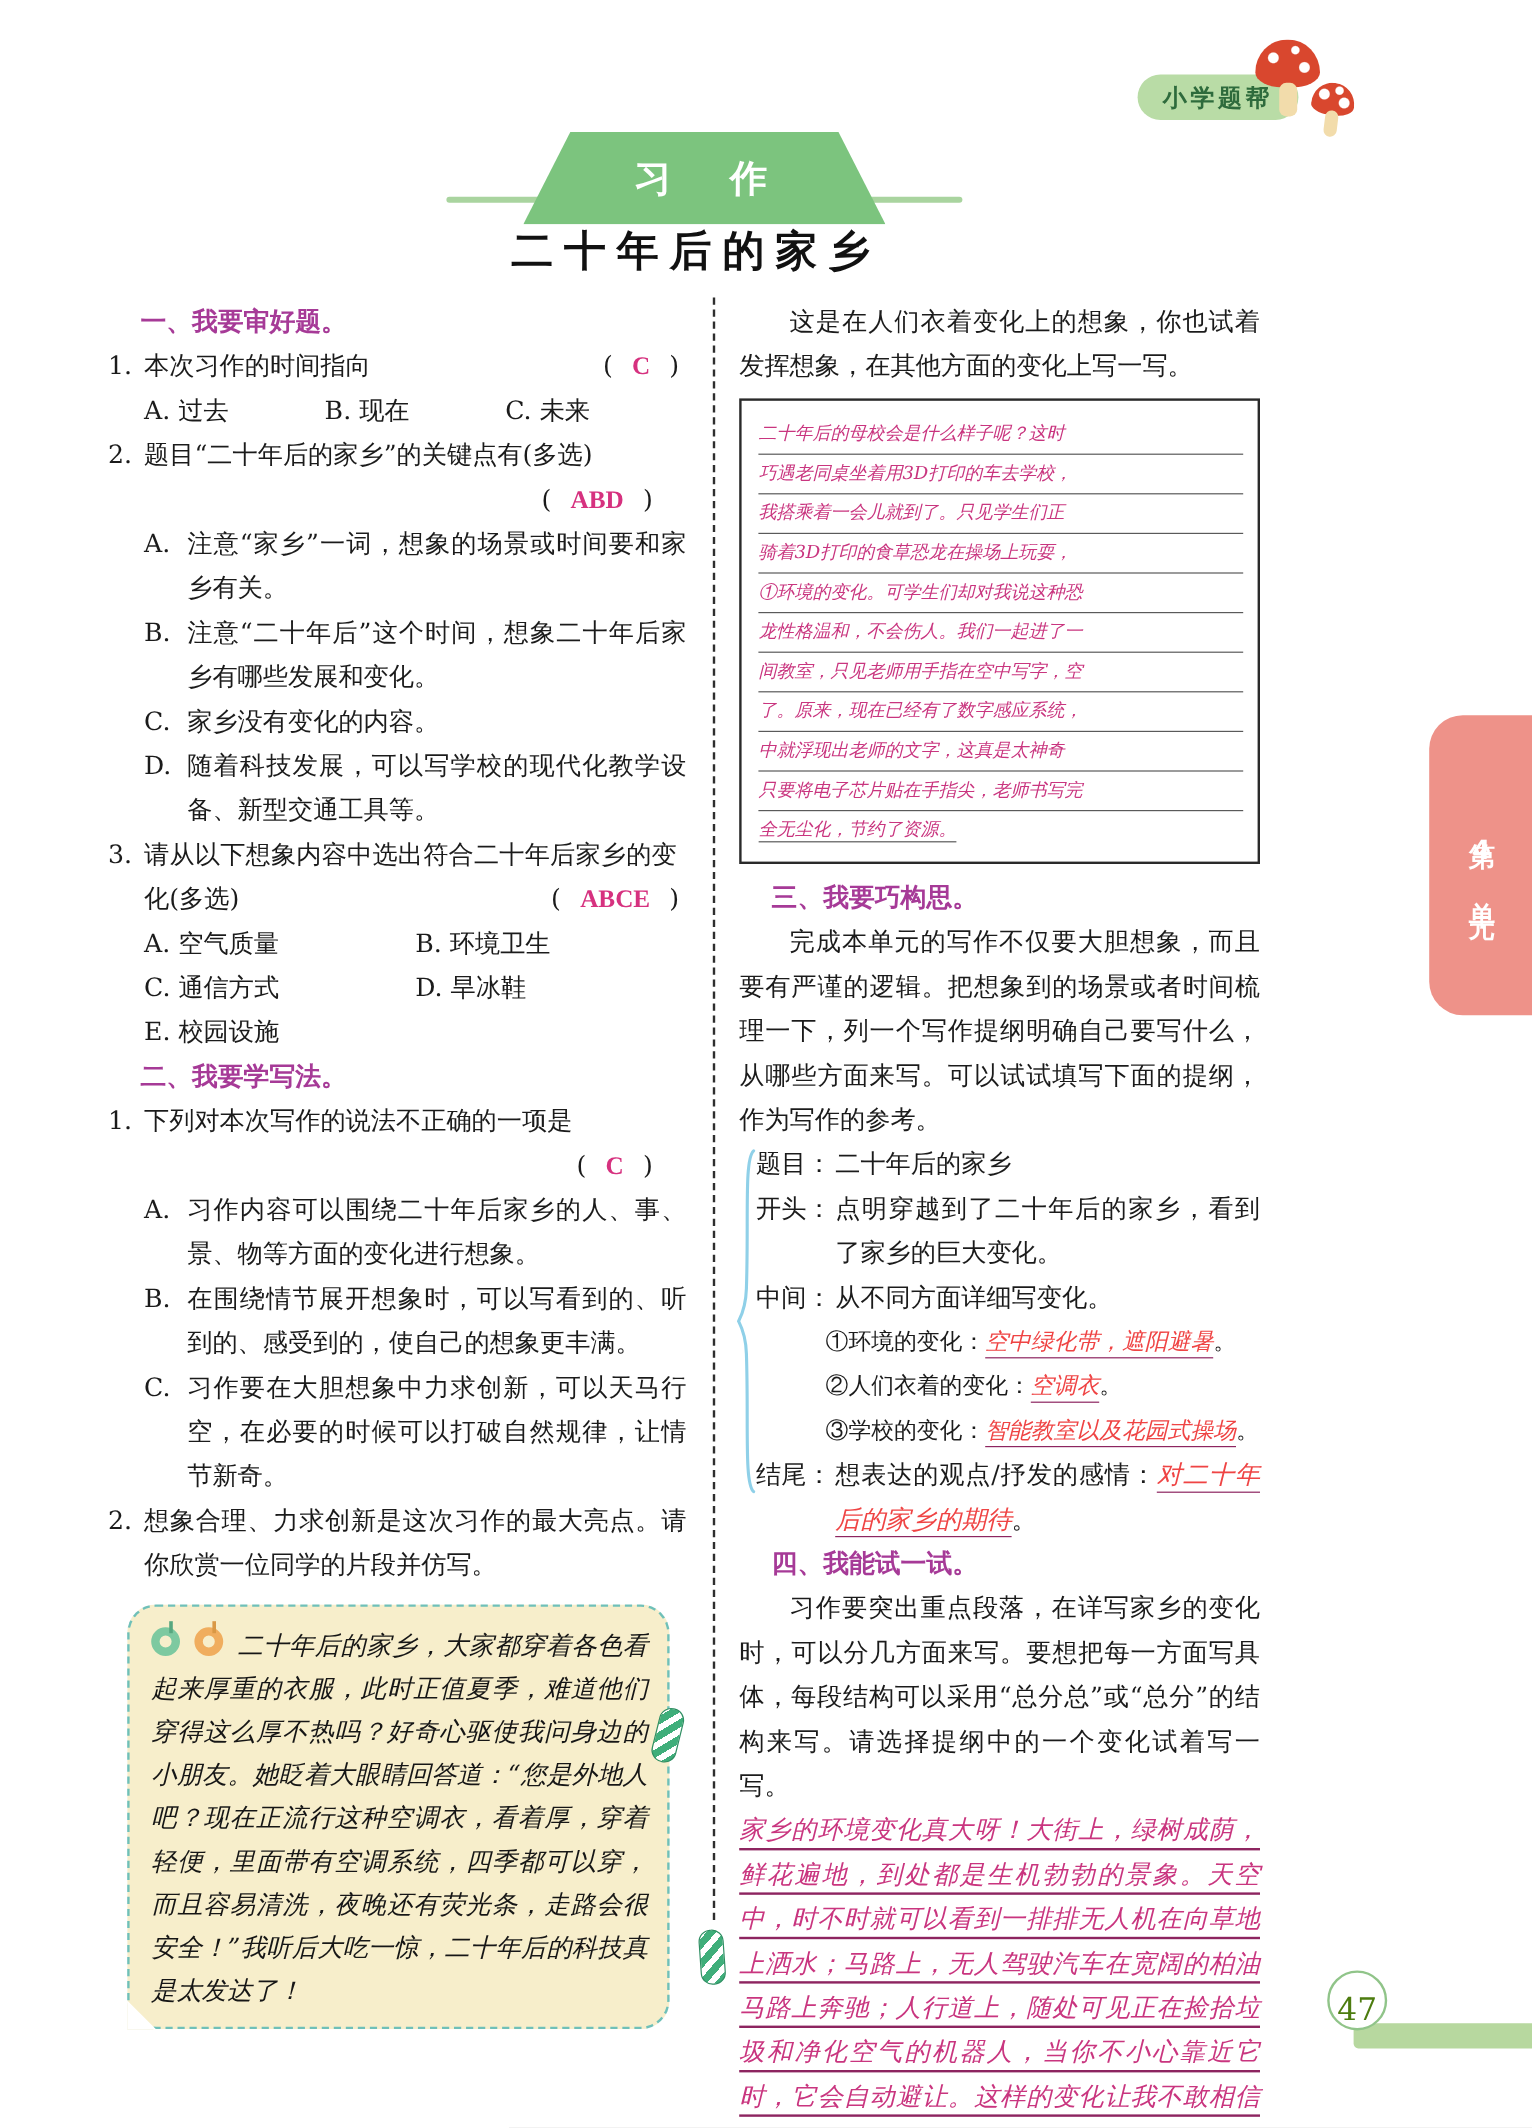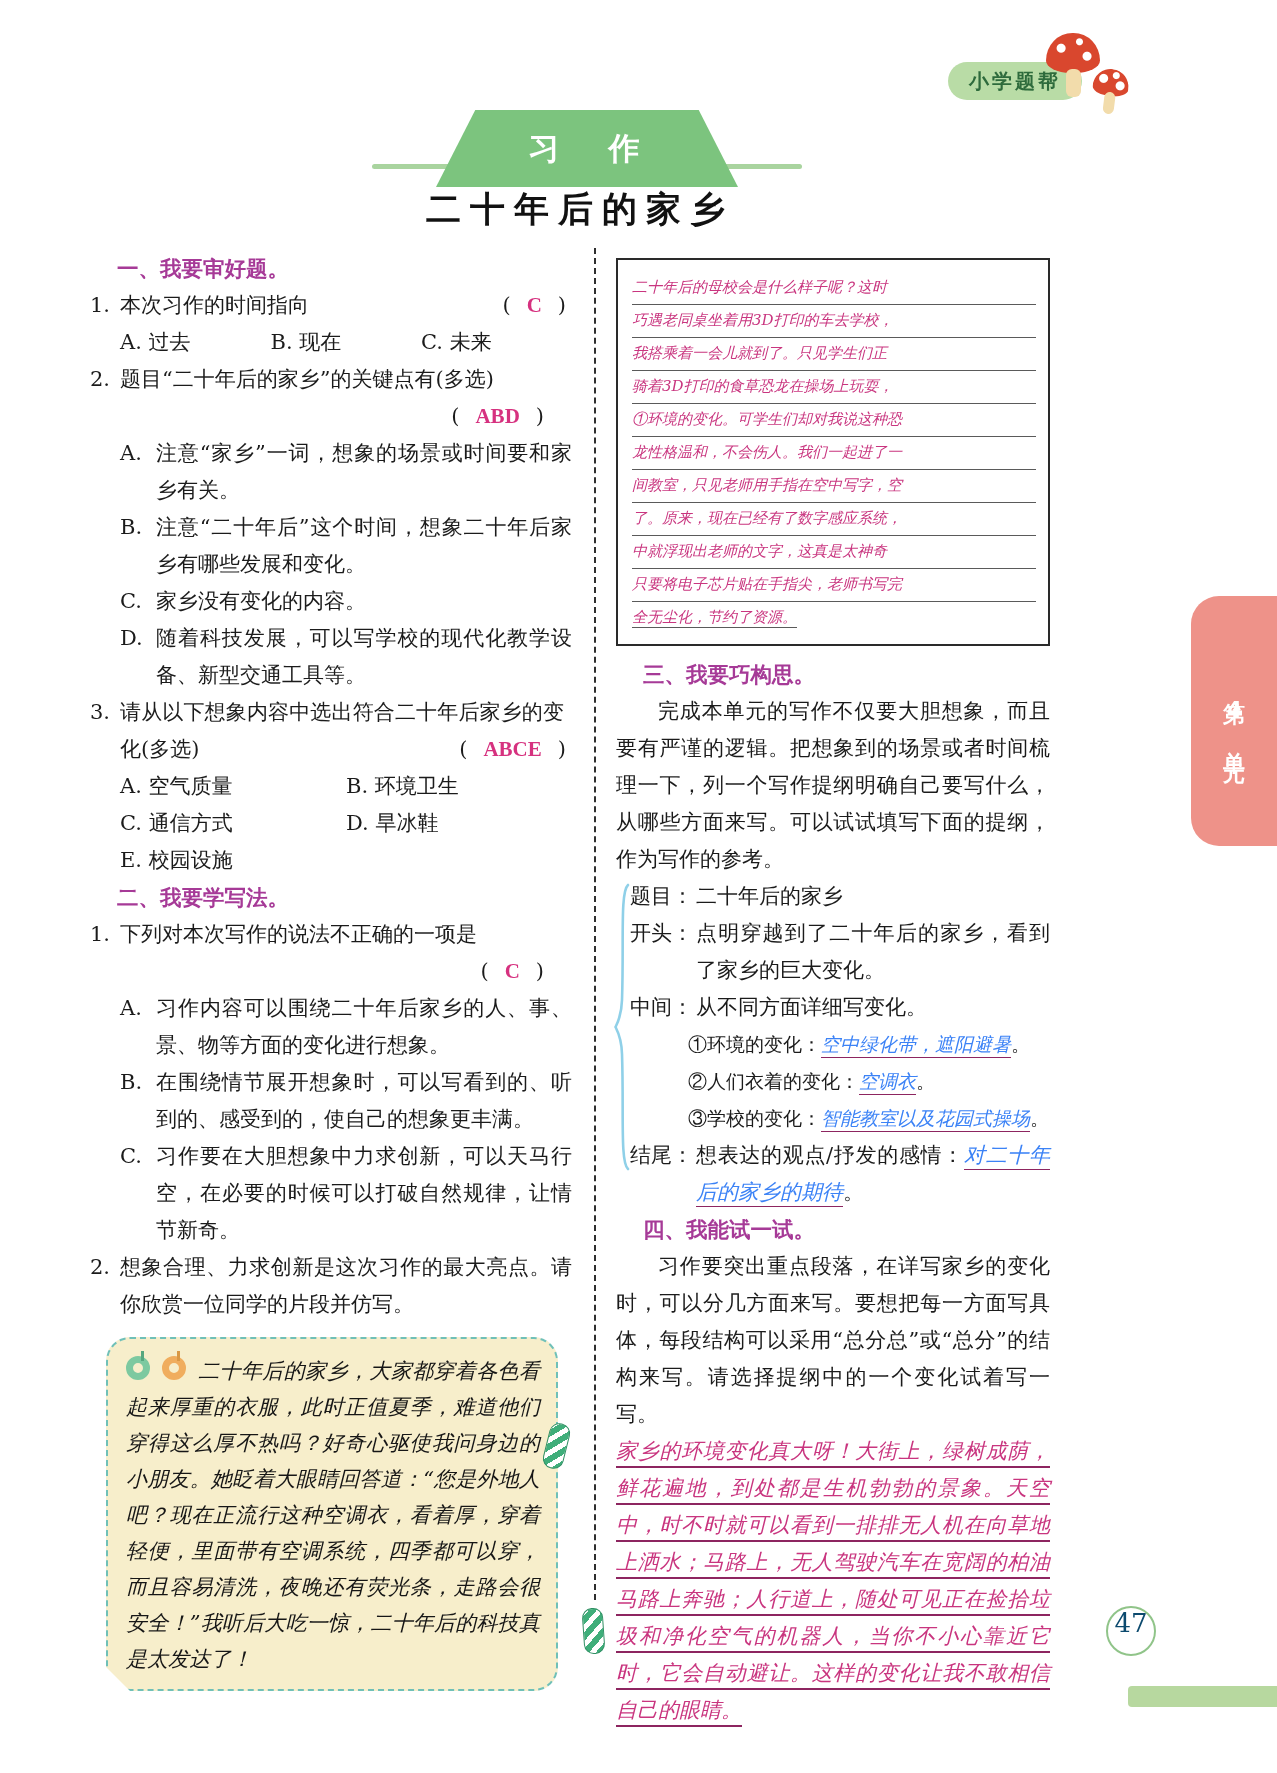--- a/index.html
+++ b/index.html
@@ -91,36 +91,36 @@
          color:#c9357f;font-style:italic;font-size:15px;white-space:nowrap;overflow:hidden;}
   .wline-last{border-bottom:none;}
   .wline-last span{border-bottom:1.5px solid #5a5a5a;padding-bottom:1px;}
 
   .outline{position:relative;margin-left:14px;}
   .brace{position:absolute;left:-16px;top:4px;}
   .o-row{display:flex;}
   .o-label{flex:0 0 66px;}
   .o-body{flex:1;text-align:justify;}
   .o-item{padding-left:58px;font-size:19px;}
-  .ans-ul{color:#3b82f6;font-style:italic;border-bottom:1.5px solid #8d2560;padding-bottom:2px;}
+  .ans-ul{color:#ef4444;font-style:italic;border-bottom:1.5px solid #8d2560;padding-bottom:2px;}
   .answer-para{color:#c9357f;font-style:italic;margin:0;text-align:justify;
                text-decoration:underline;text-decoration-color:#8d2560;
                text-underline-offset:8px;text-decoration-thickness:1.5px;}
 
   
   .unit-tab{position:absolute;left:1191px;top:596px;width:86px;height:250px;background:#ee9289;
             border-radius:28px 0 0 28px;display:flex;align-items:center;justify-content:center;}
   .unit-tab-text{writing-mode:vertical-rl;text-orientation:upright;color:#ffffff;font-weight:bold;
                  font-size:22px;letter-spacing:12px;font-family:"DejaVu Sans","Liberation Sans",sans-serif;}
   .footer-bar{position:absolute;left:1128px;top:1686px;width:149px;height:21px;background:#b7d89f;
               border-radius:4px 0 0 4px;}
-  .page-circle{position:absolute;left:1106px;top:1606px;width:50px;height:50px;background:#ffffff;
+  .page-circle{position:absolute;left:1106px;top:1642px;width:50px;height:50px;background:#ffffff;
                border:2px solid #90c489;border-radius:50%;box-sizing:border-box;
-               display:flex;align-items:flex-start;justify-content:center;
-               font-size:26px;color:#0c4a6e;}
+               display:flex;align-items:flex-end;justify-content:center;
+               font-size:26px;color:#4d7c0f;}
 </style>
 </head>
 <body>
 
 <div class="page">
 
   <div class="badge">
     <span class="badge-text">小学题帮</span>
   </div>
   <div class="mushrooms">
@@ -253,20 +253,21 @@
       <span class="lamp lamp-orange"></span>
       <span>二十年后的家乡，大家都穿着各色看起来厚重的衣服，此时正值夏季，难道他们穿得这么厚不热吗？好奇心驱使我问身边的小朋友。她眨着大眼睛回答道：“您是外地人吧？现在正流行这种空调衣，看着厚，穿着轻便，里面带有空调系统，四季都可以穿，而且容易清洗，夜晚还有荧光条，走路会很安全！”我听后大吃一惊，二十年后的科技真是太发达了！</span>
       <div class="fold2"></div>
       <div class="fold"></div>
       <div class="candy candy-box"></div>
     </div>
   </div>
 
   <div class="col col-right">
 
+    <p class="para">这是在人们衣着变化上的想象，你也试着发挥想象，在其他方面的变化上写一写。</p>
 
     <div class="writing-box">
       <div class="wline"><span>二十年后的母校会是什么样子呢？这时</span></div>
       <div class="wline"><span>巧遇老同桌坐着用3D打印的车去学校，</span></div>
       <div class="wline"><span>我搭乘着一会儿就到了。只见学生们正</span></div>
       <div class="wline"><span>骑着3D打印的食草恐龙在操场上玩耍，</span></div>
       <div class="wline"><span>①环境的变化。可学生们却对我说这种恐</span></div>
       <div class="wline"><span>龙性格温和，不会伤人。我们一起进了一</span></div>
       <div class="wline"><span>间教室，只见老师用手指在空中写字，空</span></div>
       <div class="wline"><span>了。原来，现在已经有了数字感应系统，</span></div>

